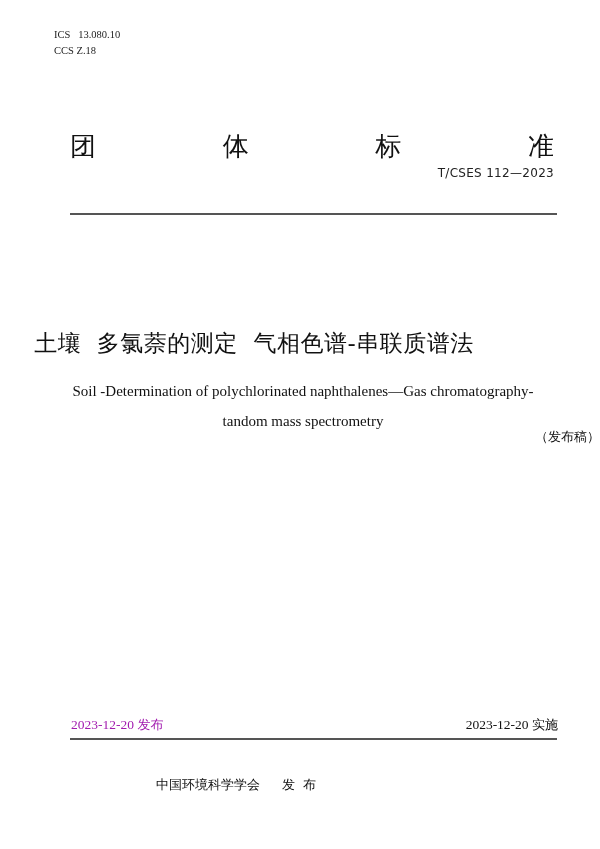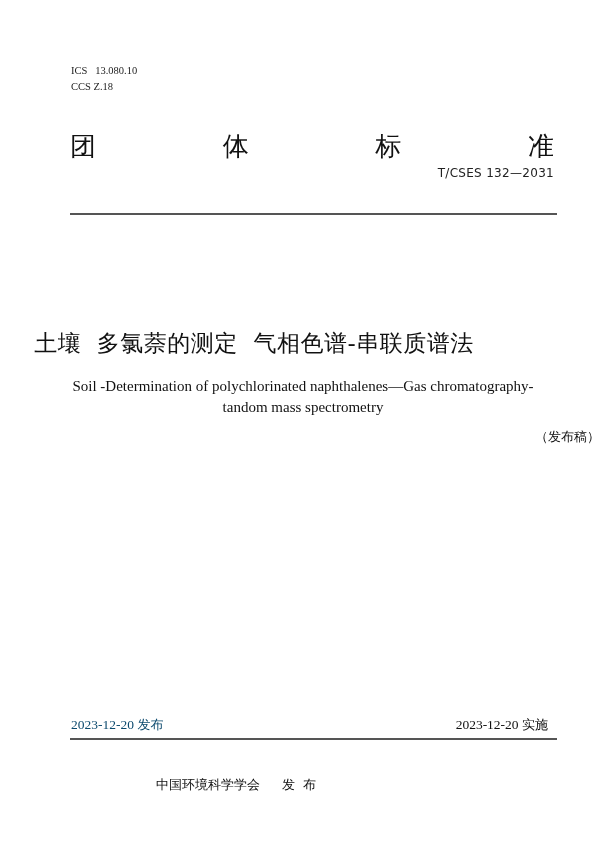--- a/index.html
+++ b/index.html
@@ -10,27 +10,26 @@
     body {
       width: 600px;
       height: 849px;
       position: relative;
       overflow: hidden;
       color: #111111;
       font-family: "Liberation Serif", "DejaVu Serif", serif;
     }
     .abs { position: absolute; }
     .codes {
-      left: 71px;
+      left: 54px;
       top: 27px;
       font-size: 10.5px;
       line-height: 16px;
       font-family: "Liberation Serif", serif;
       color: #222;
-      margin-top: 36px;
     }
     .codes .row { white-space: pre; }
     .std-title {
       left: 70px;
       top: 130px;
       width: 484px;
       display: flex;
       justify-content: space-between;
       font-family: "DejaVu Sans", sans-serif;
       font-size: 26px;
@@ -64,40 +63,40 @@
       color: #111;
       letter-spacing: 0.5px;
     }
     .en-title {
       left: 60px;
       width: 486px;
       top: 376px;
       text-align: center;
       font-family: "Liberation Serif", serif;
       font-size: 15px;
-      line-height: 21px;
+      line-height: 30px;
       color: #111;
     }
     .draft-label {
       left: 0;
       width: 600px;
       top: 428px;
       text-align: right;
       font-family: "DejaVu Sans", sans-serif;
       font-size: 13px;
       color: #111;
     }
     .date-left {
       left: 71px;
       top: 716px;
       font-size: 13.5px;
-      color: #0c4a6e;
+      color: #a21caf;
     }
     .date-right {
-      right: 52px;
+      right: 42px;
       top: 716px;
       font-size: 13.5px;
       color: #111;
     }
     .date-left .cn, .date-right .cn {
       font-family: "DejaVu Sans", sans-serif;
       font-size: 13px;
     }
     .publisher {
       left: 0;
@@ -119,21 +118,21 @@
   <div class="row"><span>CCS</span> <span>Z.18</span></div>
 </div>
 
 <div class="abs std-title">
   <span>团</span>
   <span>体</span>
   <span>标</span>
   <span>准</span>
 </div>
 
-<div class="abs std-number">T/CSES 132—2031</div>
+<div class="abs std-number">T/CSES 112—2023</div>
 
 <div class="abs rule top"></div>
 
 <div class="abs main-title" style="white-space: pre;">土壤  多氯萘的测定  气相色谱-串联质谱法</div>
 
 <div class="abs en-title">Soil -Determination of polychlorinated naphthalenes—Gas chromatography-tandom mass spectrometry</div>
 
 <div class="abs draft-label">（发布稿）</div>
 
 <div class="abs date-left">

